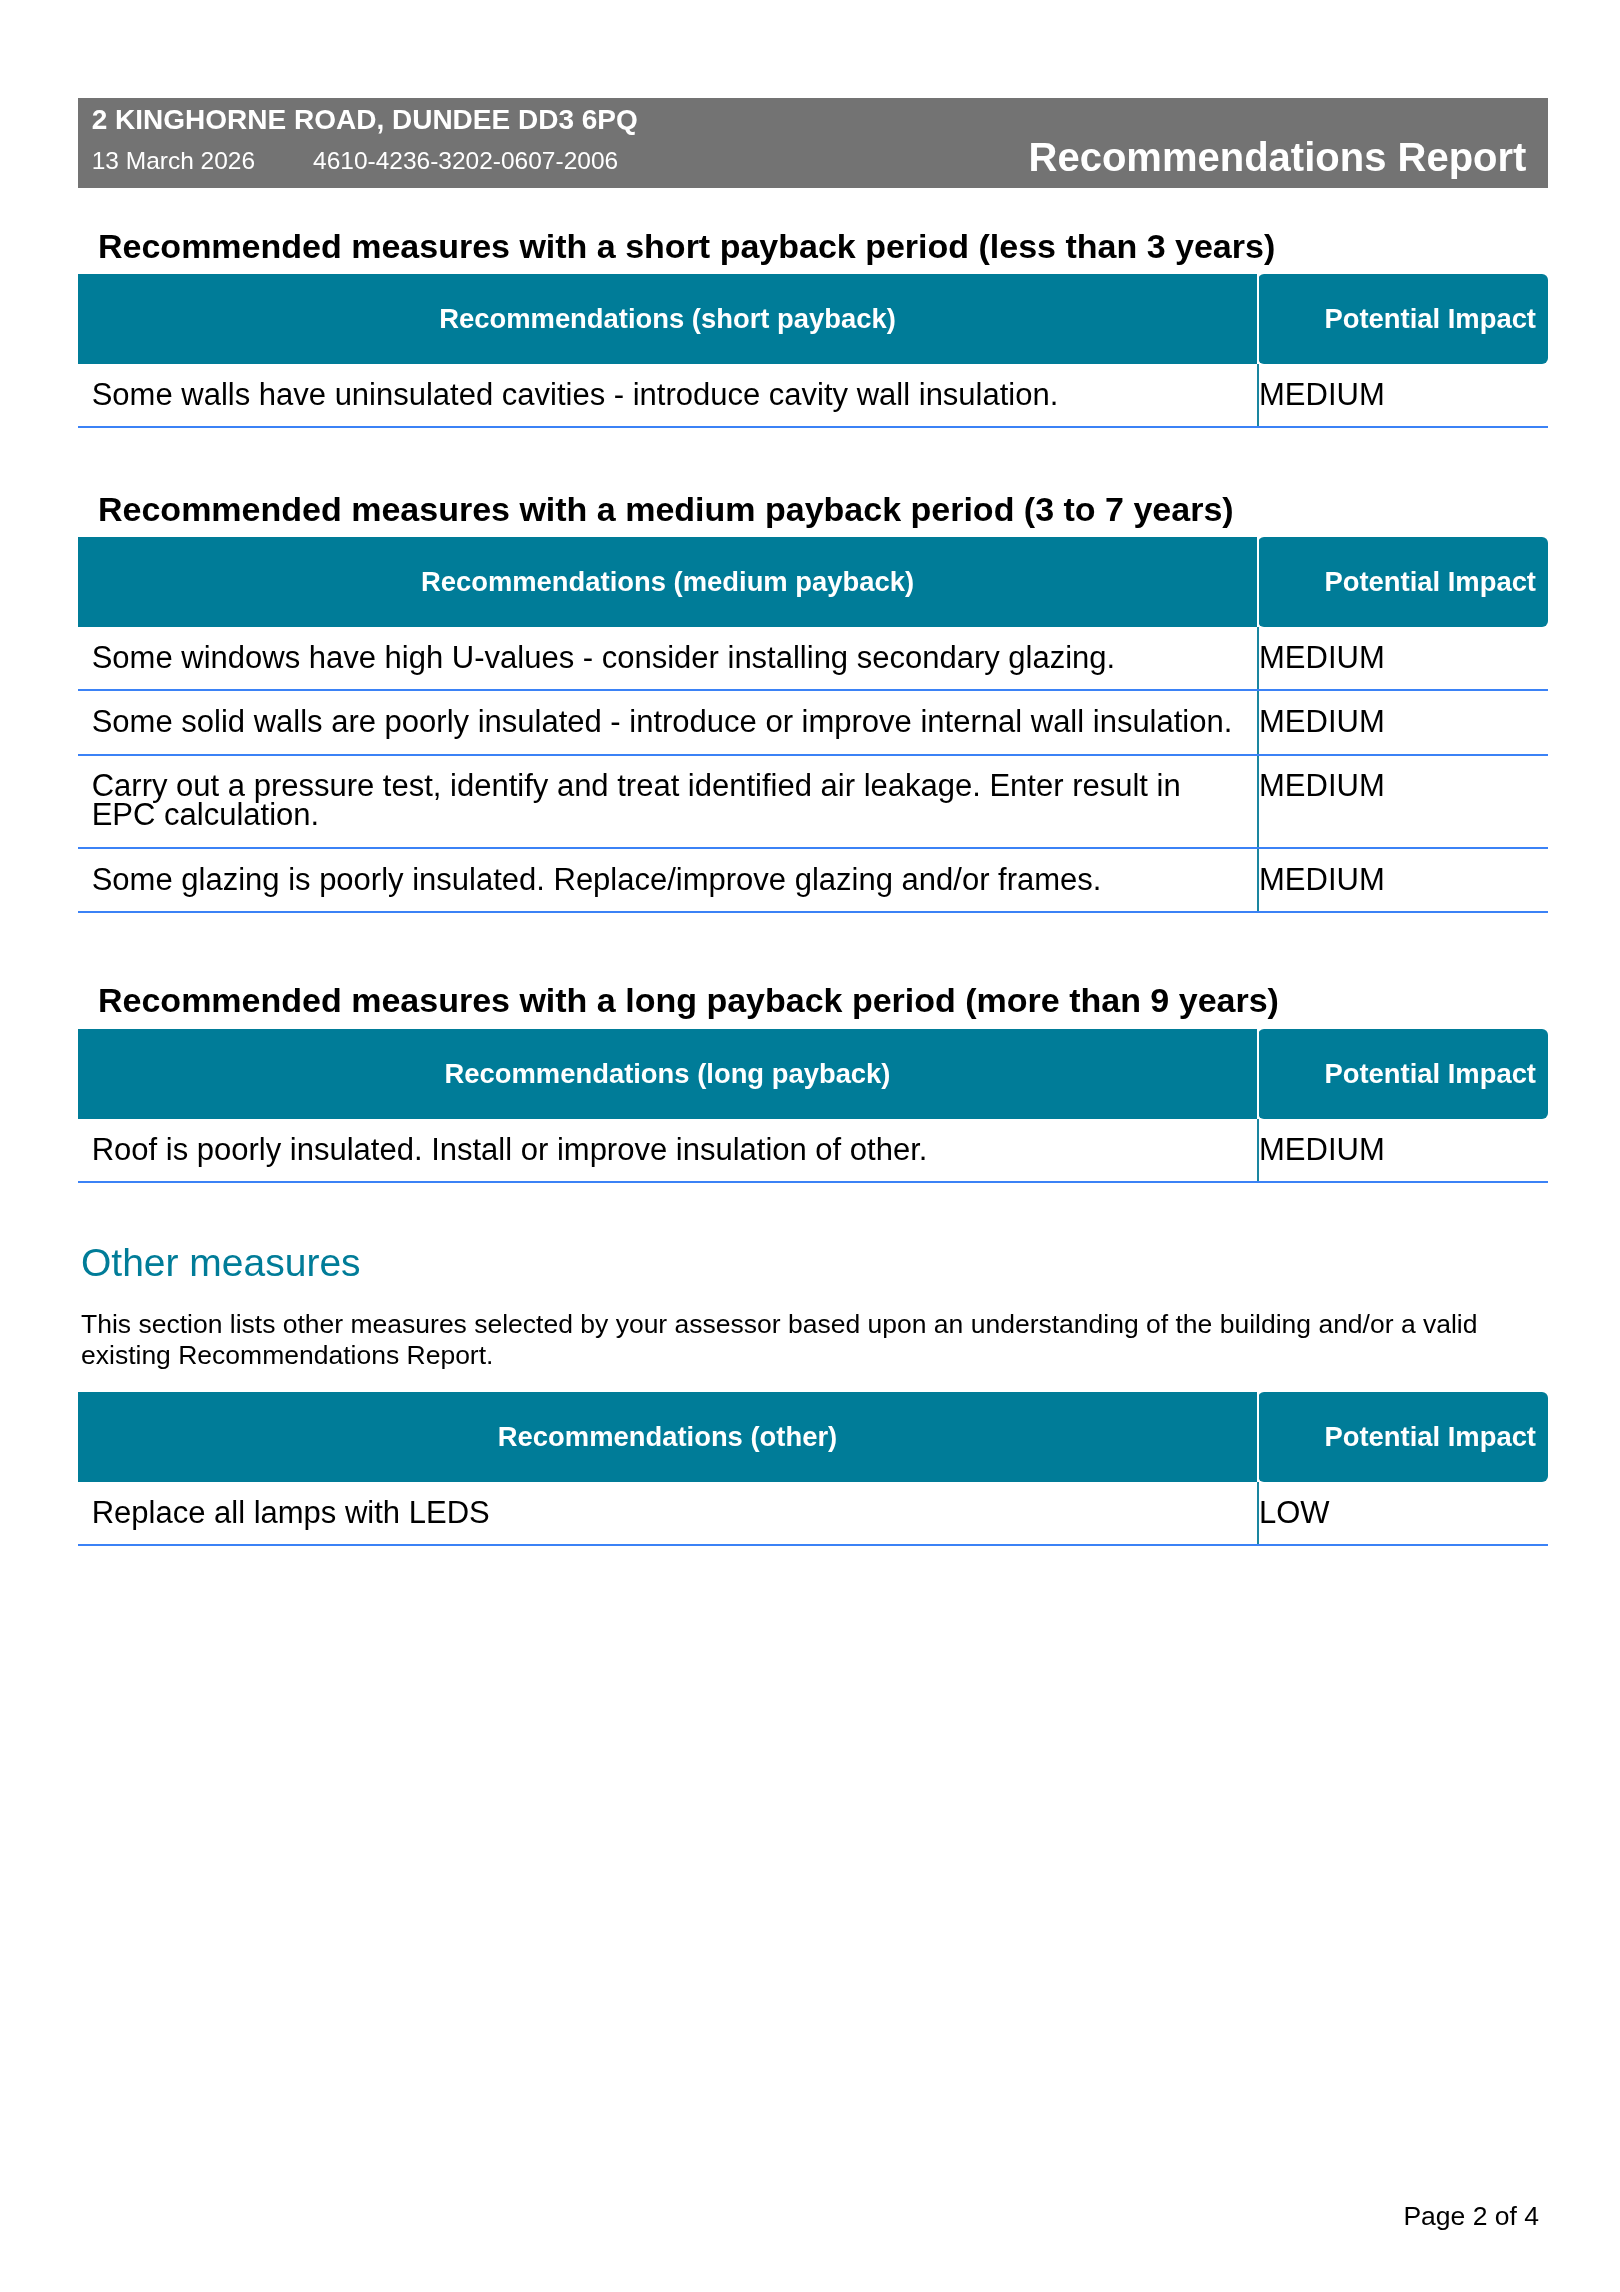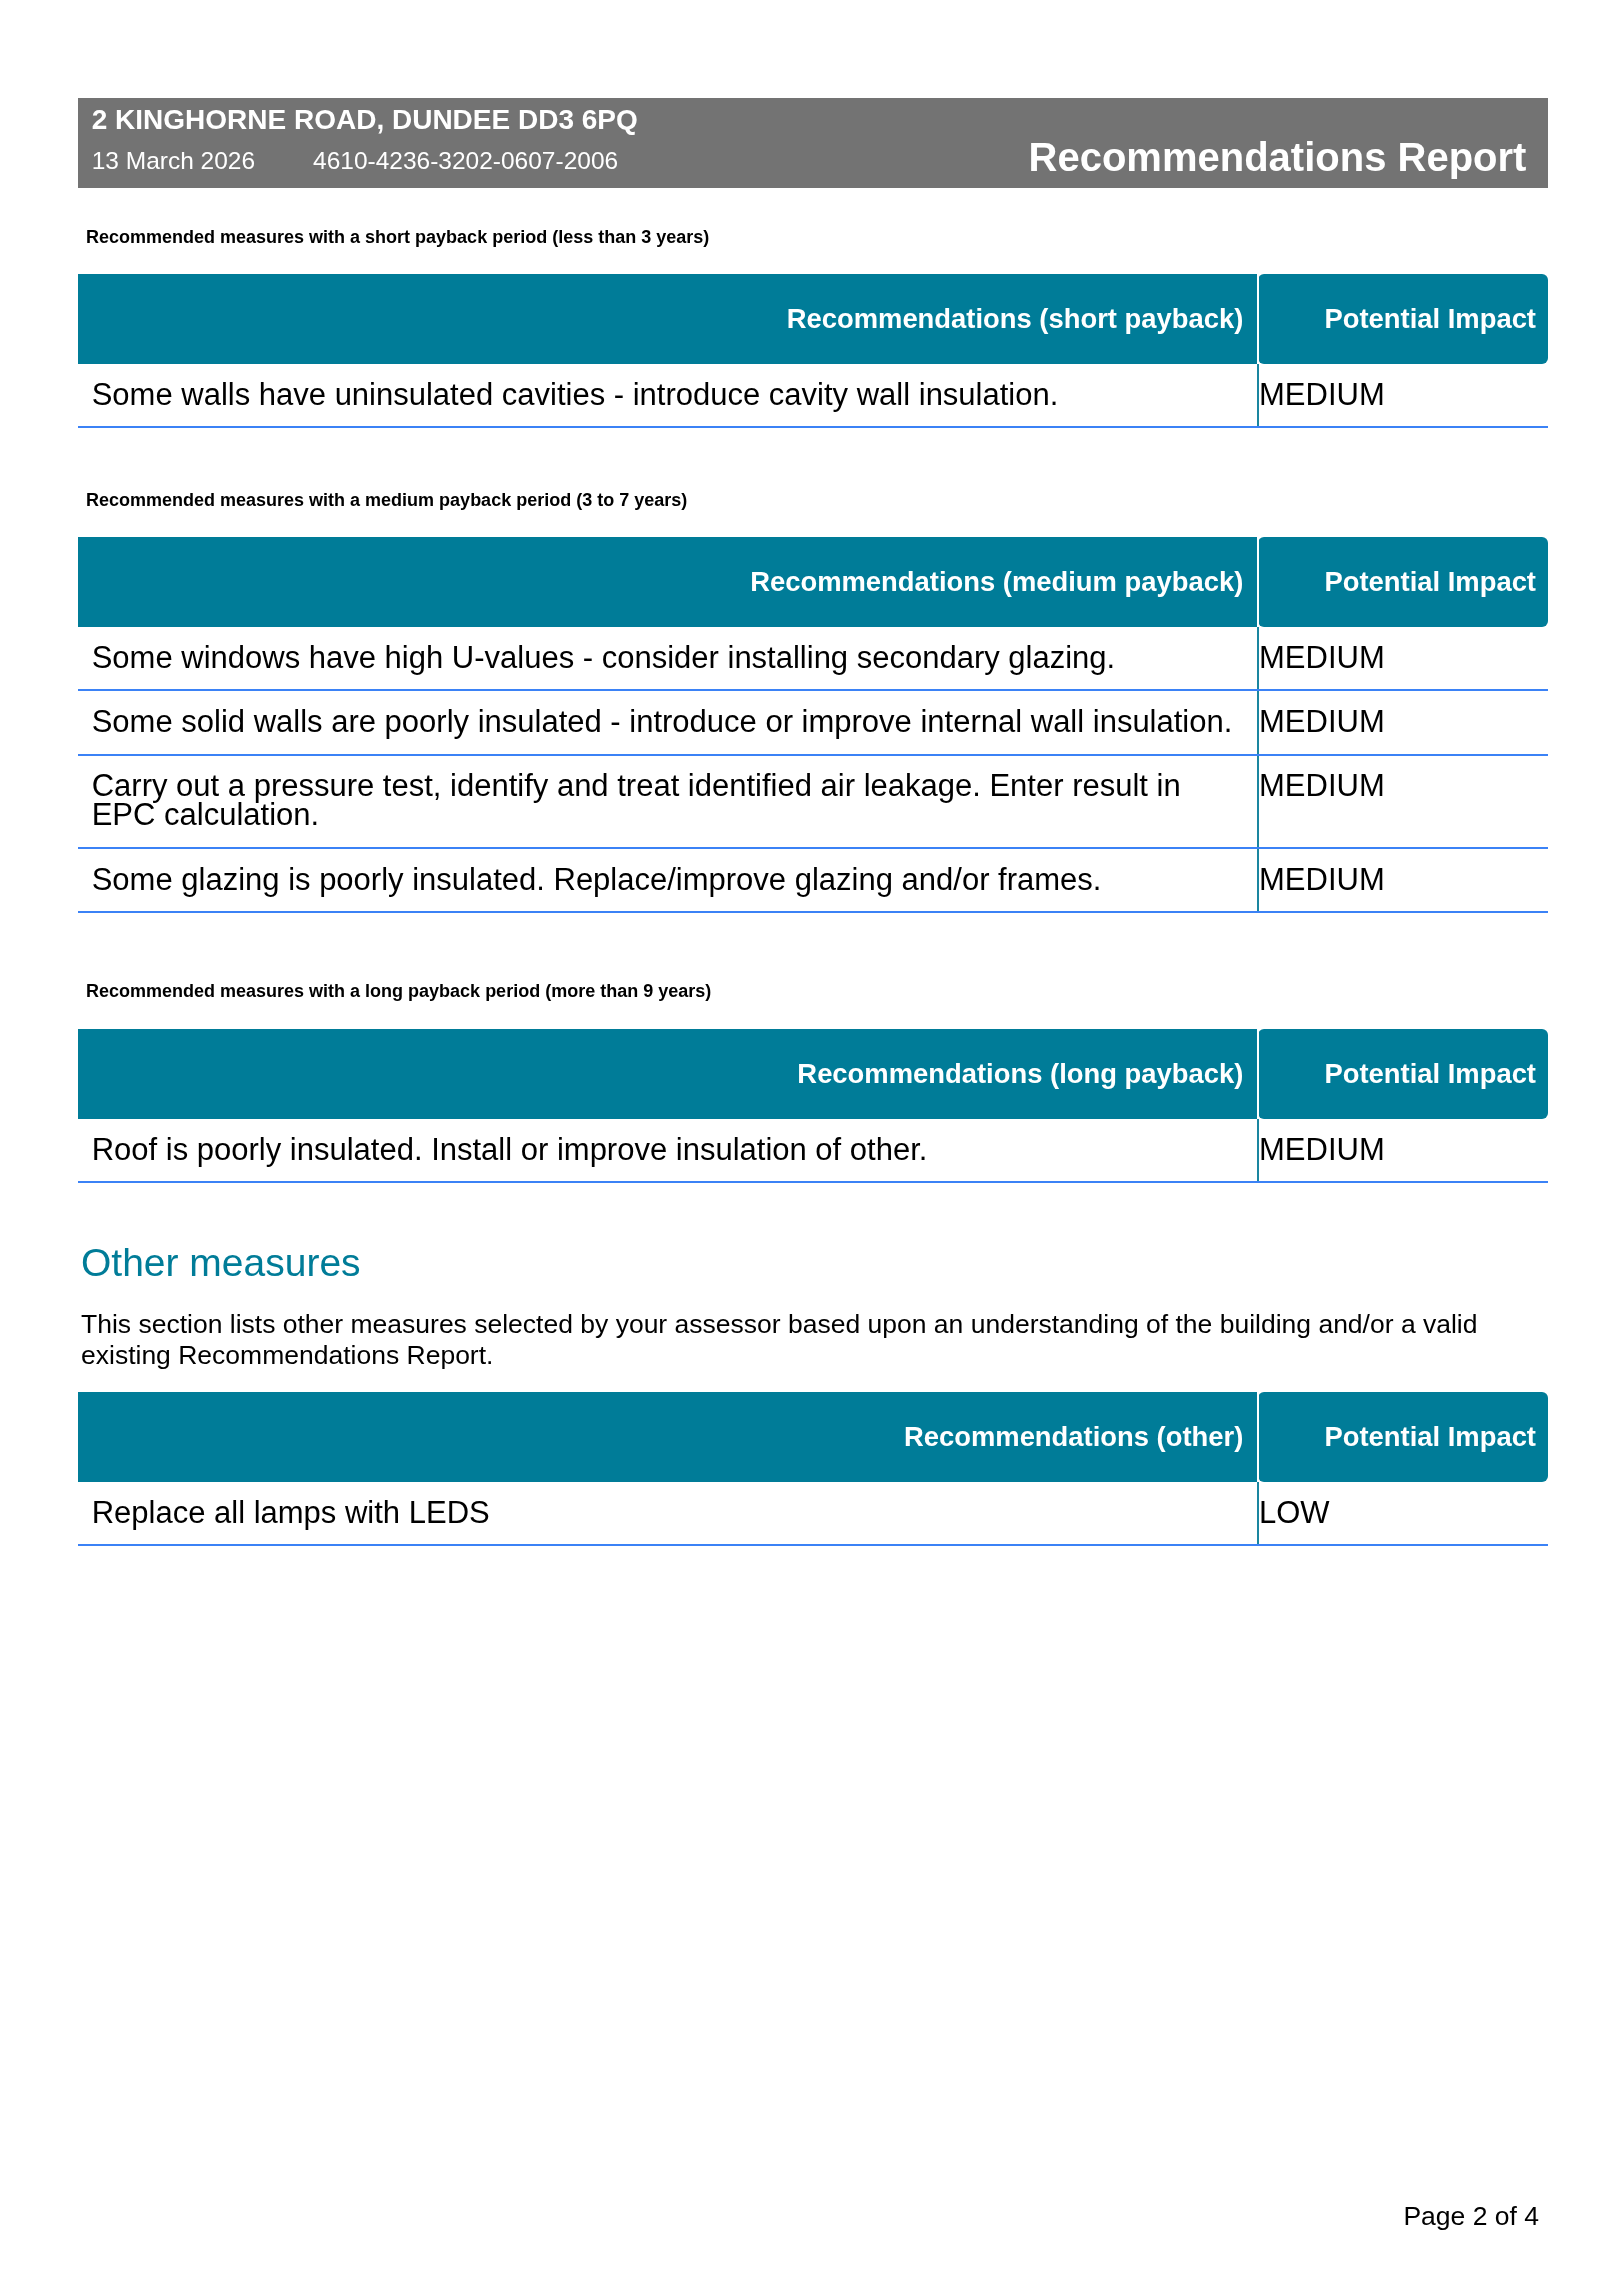--- a/index.html
+++ b/index.html
@@ -3,23 +3,23 @@
 <meta charset="utf-8">
 <style>
   html, body { margin: 0; padding: 0; background: #ffffff; }
   body { width: 1620px; height: 2293px; position: relative; overflow: hidden;
          font-family: "Liberation Sans", sans-serif; color: #000; }
   .hdr { position: absolute; left: 78px; top: 98px; width: 1470px; height: 90px; background: #737373; color: #fff; }
   .hdr .addr { position: absolute; left: 13.7px; top: 5.9px; font-size: 28px; font-weight: bold; }
   .hdr .date { position: absolute; left: 13.7px; top: 49px; font-size: 24.5px; }
   .hdr .rrn { position: absolute; left: 235px; top: 49px; font-size: 24.5px; }
   .hdr .title { position: absolute; right: 21.6px; top: 37px; font-size: 40px; font-weight: bold; }
-  .sec-label { position: absolute; left: 86px; font-size: 18px; font-weight: bold; }
+  .sec-label { position: absolute; left: 98px; font-size: 34px; font-weight: bold; }
   table.rec { position: absolute; left: 78px; width: 1470px; border-collapse: collapse; table-layout: fixed; }
-  table.rec th { background: #007C98; color: #fff; font-weight: bold; font-size: 27.4px; height: 66px; text-align: right; padding: 0 13.7px; }
+  table.rec th { background: #007C98; color: #fff; font-weight: bold; font-size: 27.4px; height: 66px; text-align: center; padding: 0 13.7px; }
   table.rec th.imp { text-align: right; border-left: 2px solid #fff; width: 265px; padding: 12px; border-radius: 6px; }
   table.rec td { font-size: 31px; padding: 15.7px 13.7px 17.6px; vertical-align: top; border-bottom: 2px solid #3b82f6; line-height: 29px; }
   table.rec td.imp { text-align: left; border-left: 2px solid #1a86a0; padding: 15.7px 0 17.6px; }
   .other-title { position: absolute; left: 81px; top: 1241px; font-size: 39px; color: #007C98; }
   .other-desc { position: absolute; left: 81px; top: 1309px; width: 1451px; font-size: 26.5px; line-height: 31px; }
   .footer { position: absolute; right: 81px; top: 2201px; font-size: 26.5px; }
 </style>
 </head>
 <body>
 

